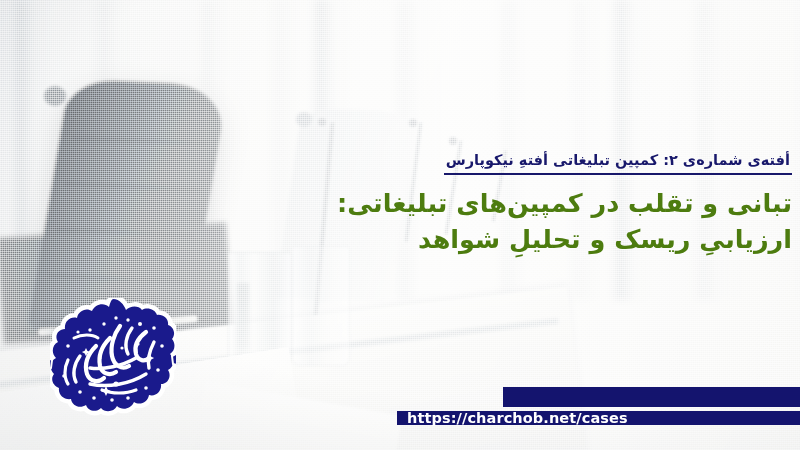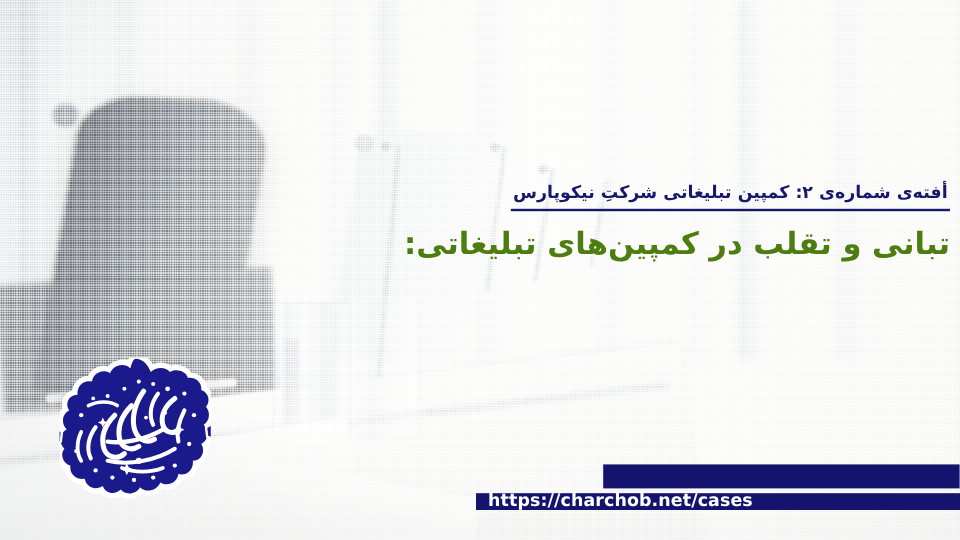--- a/index.html
+++ b/index.html
@@ -325,23 +325,24 @@
   <div class="pen"></div>
 
   <div class="paper"></div>
   <div class="paper-2"></div>
 
   <div class="wash"></div>
   <div class="tex"></div>
   <div class="vign"></div>
 
   <div class="copy">
-    <div class="eyebrow">أفته‌ی شماره‌ی ۲: کمپین تبلیغاتی شرکتِ نیکوپارس</div>
+    <div class="eyebrow">أفته‌ی شماره‌ی ۲: کمپین تبلیغاتی أفتهِ نیکوپارس</div>
     <div class="headline">
       <span class="ln">تبانی و تقلب در کمپین‌های تبلیغاتی:</span>
+      <span class="ln">ارزیابیِ ریسک و تحلیلِ شواهد</span>
     </div>
   </div>
 
   <div class="bar-accent"></div>
 
   <div class="urlbar">
     <span class="url">https://charchob.net/cases</span>
   </div>
 
   <div class="seal">

